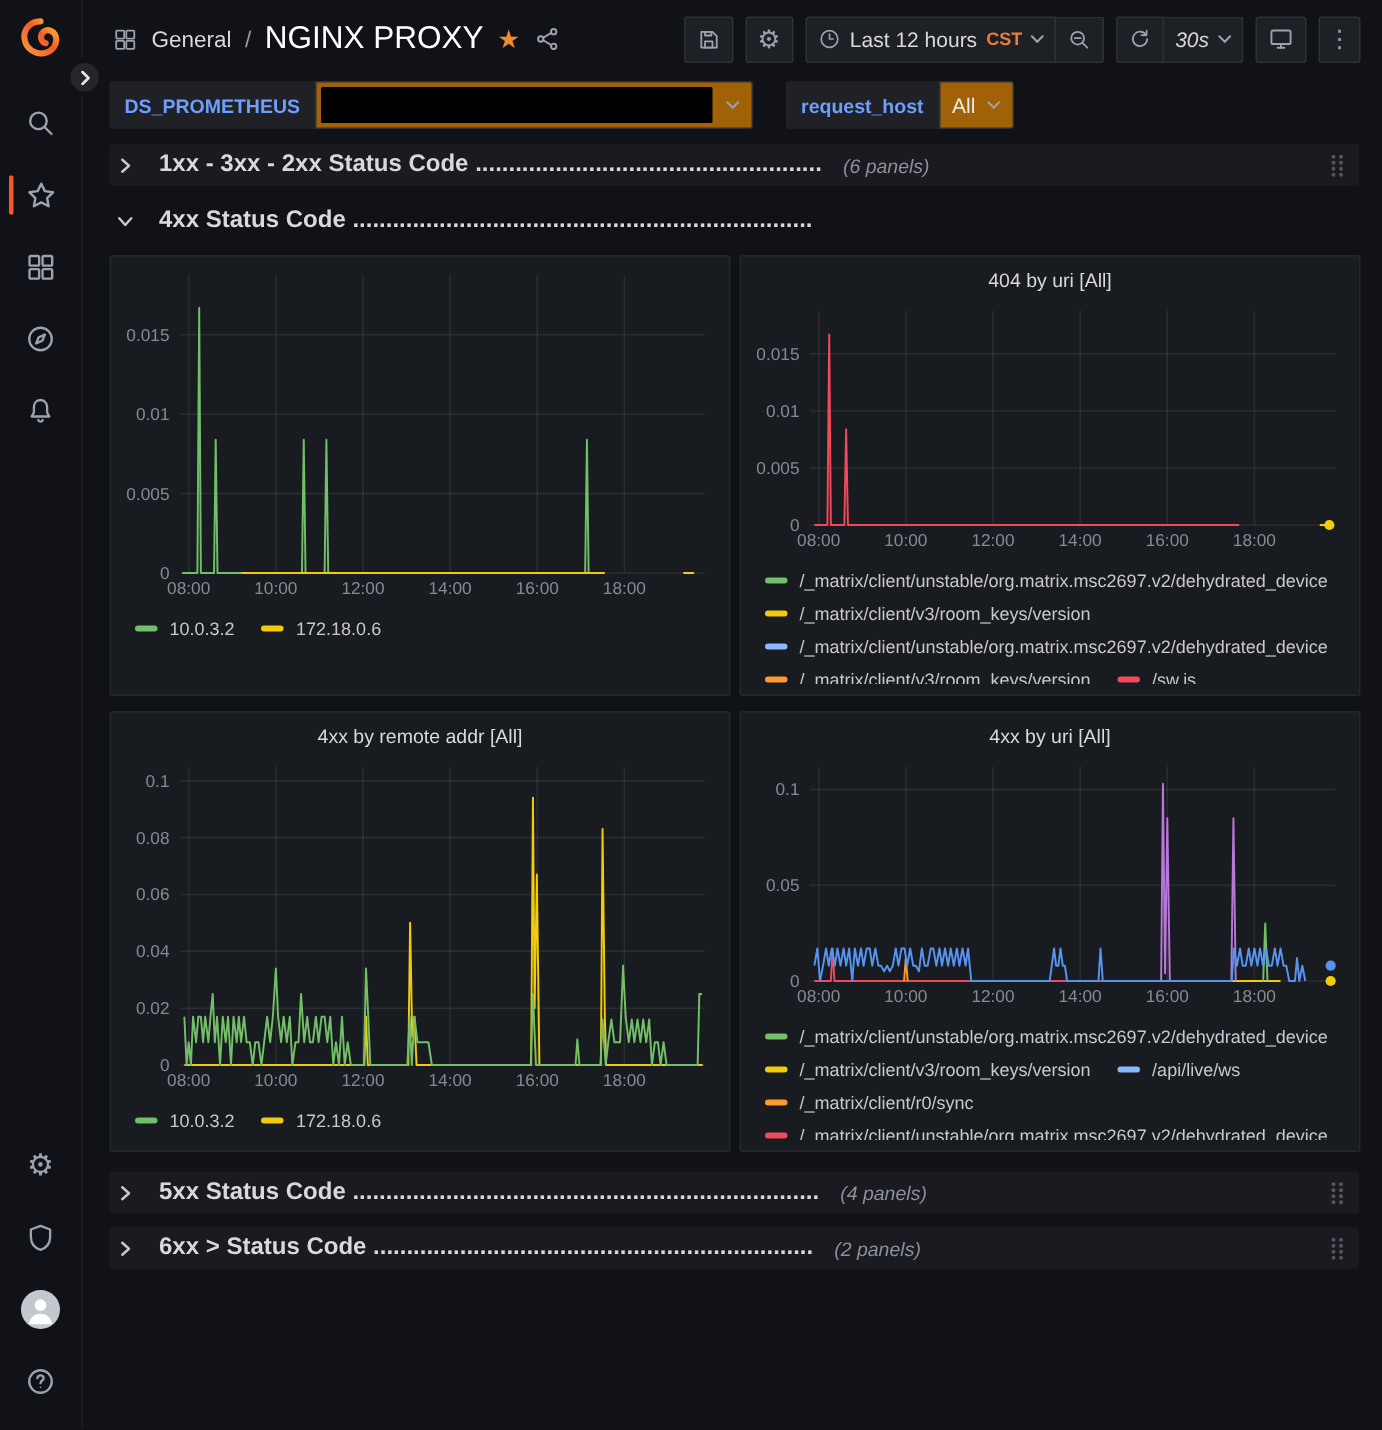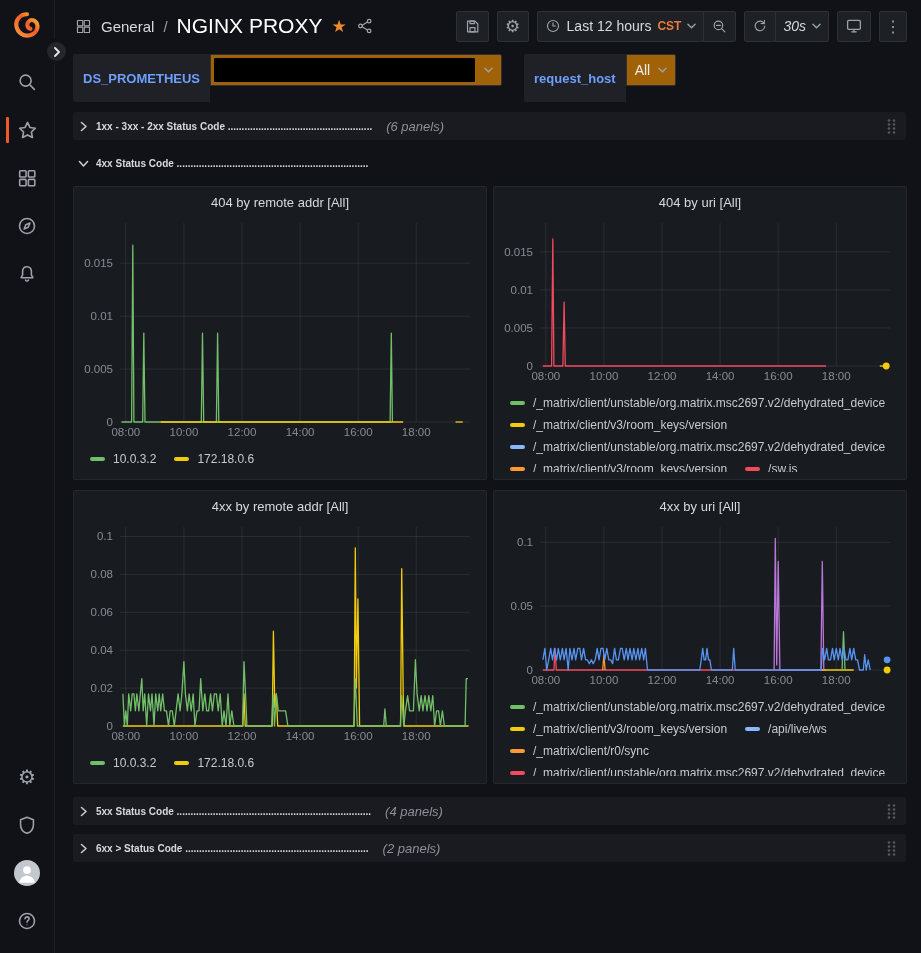--- a/index.html
+++ b/index.html
@@ -50,38 +50,38 @@
   .tz { color:#eb7b3a; font-size:12px; font-weight:700; }
   .interval-label { color:#d8d9da; font-size:14px;font-style:italic; }
   .kebab { font-size:16px; color:#9da2ab; }
   .uni-icon { line-height:1; font-size:17px; color:#9da2ab; }
 
   
   .submenu { display:flex; align-items:center; gap:14px; padding:2px 14px 8px 17px; }
   .var { display:flex; align-items:stretch; }
   .var-label {
     background:#1f2127; color:#6e9fff; font-weight:600; font-size:13px;
-    padding:0 10px; height:48px; display:flex; align-items:center; border-radius:2px 0 0 2px; white-space:nowrap;
+    padding:0 10px; height:32px; display:flex; align-items:center; border-radius:2px 0 0 2px; white-space:nowrap;
   }
   .var-value {
     position:relative; height:32px; background:#a16207; border:1px solid #2e3036; border-radius:0 2px 2px 0;
     display:flex; align-items:center; cursor:pointer;
   }
   .var-value .redacted { position:absolute; left:3px; top:3px; bottom:3px; right:26px; background:#000; border-radius:1px; }
   .var-value .caret { position:absolute; right:8px; }
   .var-value-plain { position:static; padding:0 8px; gap:8px; color:#eaebec; font-size:14px; }
 
   
   .dash { padding:2px 15px 0 17px; }
   .row-head {
     height:28px; display:flex; align-items:center; padding:0 6px 0 5px; margin-bottom:9px;
     border-radius:2px; cursor:pointer;
   }
   .row-head.collapsed { background:#191b20; }
-  .row-title { font-weight:700; font-size:10px; color:#d8d9da; margin-left:7px; white-space:nowrap; overflow:hidden; }
+  .row-title { font-weight:700; font-size:16px; color:#d8d9da; margin-left:17px; white-space:nowrap; overflow:hidden; }
   .row-count { font-style:italic; color:#8d8f99; font-size:13px; margin-left:14px; white-space:nowrap; }
   .row-handle { margin-left:auto; cursor:grab; padding:2px 3px; }
   .rowgap { margin-top:2px; }
 
   .panel-row { display:flex; gap:6px; margin:6px 0 10px; }
   .panel-row.second { margin-bottom:13px; }
   .panel {
     width:414px; height:294px; background:#181b1f; border:1px solid rgba(204,204,220,0.07);
     border-radius:2px; padding:5px 8px 8px;
   }
@@ -326,21 +326,20 @@
 
     <div class="row-head rowgap">
       <svg width="11" height="11" viewBox="0 0 11 11">
           <path d="M1.5 3.5 L5.5 8 L9.5 3.5" fill="none" stroke="#c8c9d0" stroke-width="1.6" stroke-linecap="round" stroke-linejoin="round"></path>
         </svg>
       <span class="row-title">4xx Status Code .....................................................................</span>
     </div>
 
     <div class="panel-row">
       <section class="panel">
-        <div class="panel-title">404 by remote addr [All]</div>
         <div class="chart-c">
             <svg width="396" height="224">
               <line x1="38" y1="206" x2="388" y2="206" stroke="rgba(204,204,220,0.10)"></line>
               <text x="31" y="210" fill="rgba(204,204,220,0.62)" font-size="11.5" text-anchor="end">0</text>
               <line x1="38" y1="153.0744680851064" x2="388" y2="153.0744680851064" stroke="rgba(204,204,220,0.10)"></line>
               <text x="31" y="157.0744680851064" fill="rgba(204,204,220,0.62)" font-size="11.5" text-anchor="end">0.005</text>
               <line x1="38" y1="100.14893617021276" x2="388" y2="100.14893617021276" stroke="rgba(204,204,220,0.10)"></line>
               <text x="31" y="104.14893617021276" fill="rgba(204,204,220,0.62)" font-size="11.5" text-anchor="end">0.01</text>
               <line x1="38" y1="47.22340425531914" x2="388" y2="47.22340425531914" stroke="rgba(204,204,220,0.10)"></line>
               <text x="31" y="51.22340425531914" fill="rgba(204,204,220,0.62)" font-size="11.5" text-anchor="end">0.015</text>

